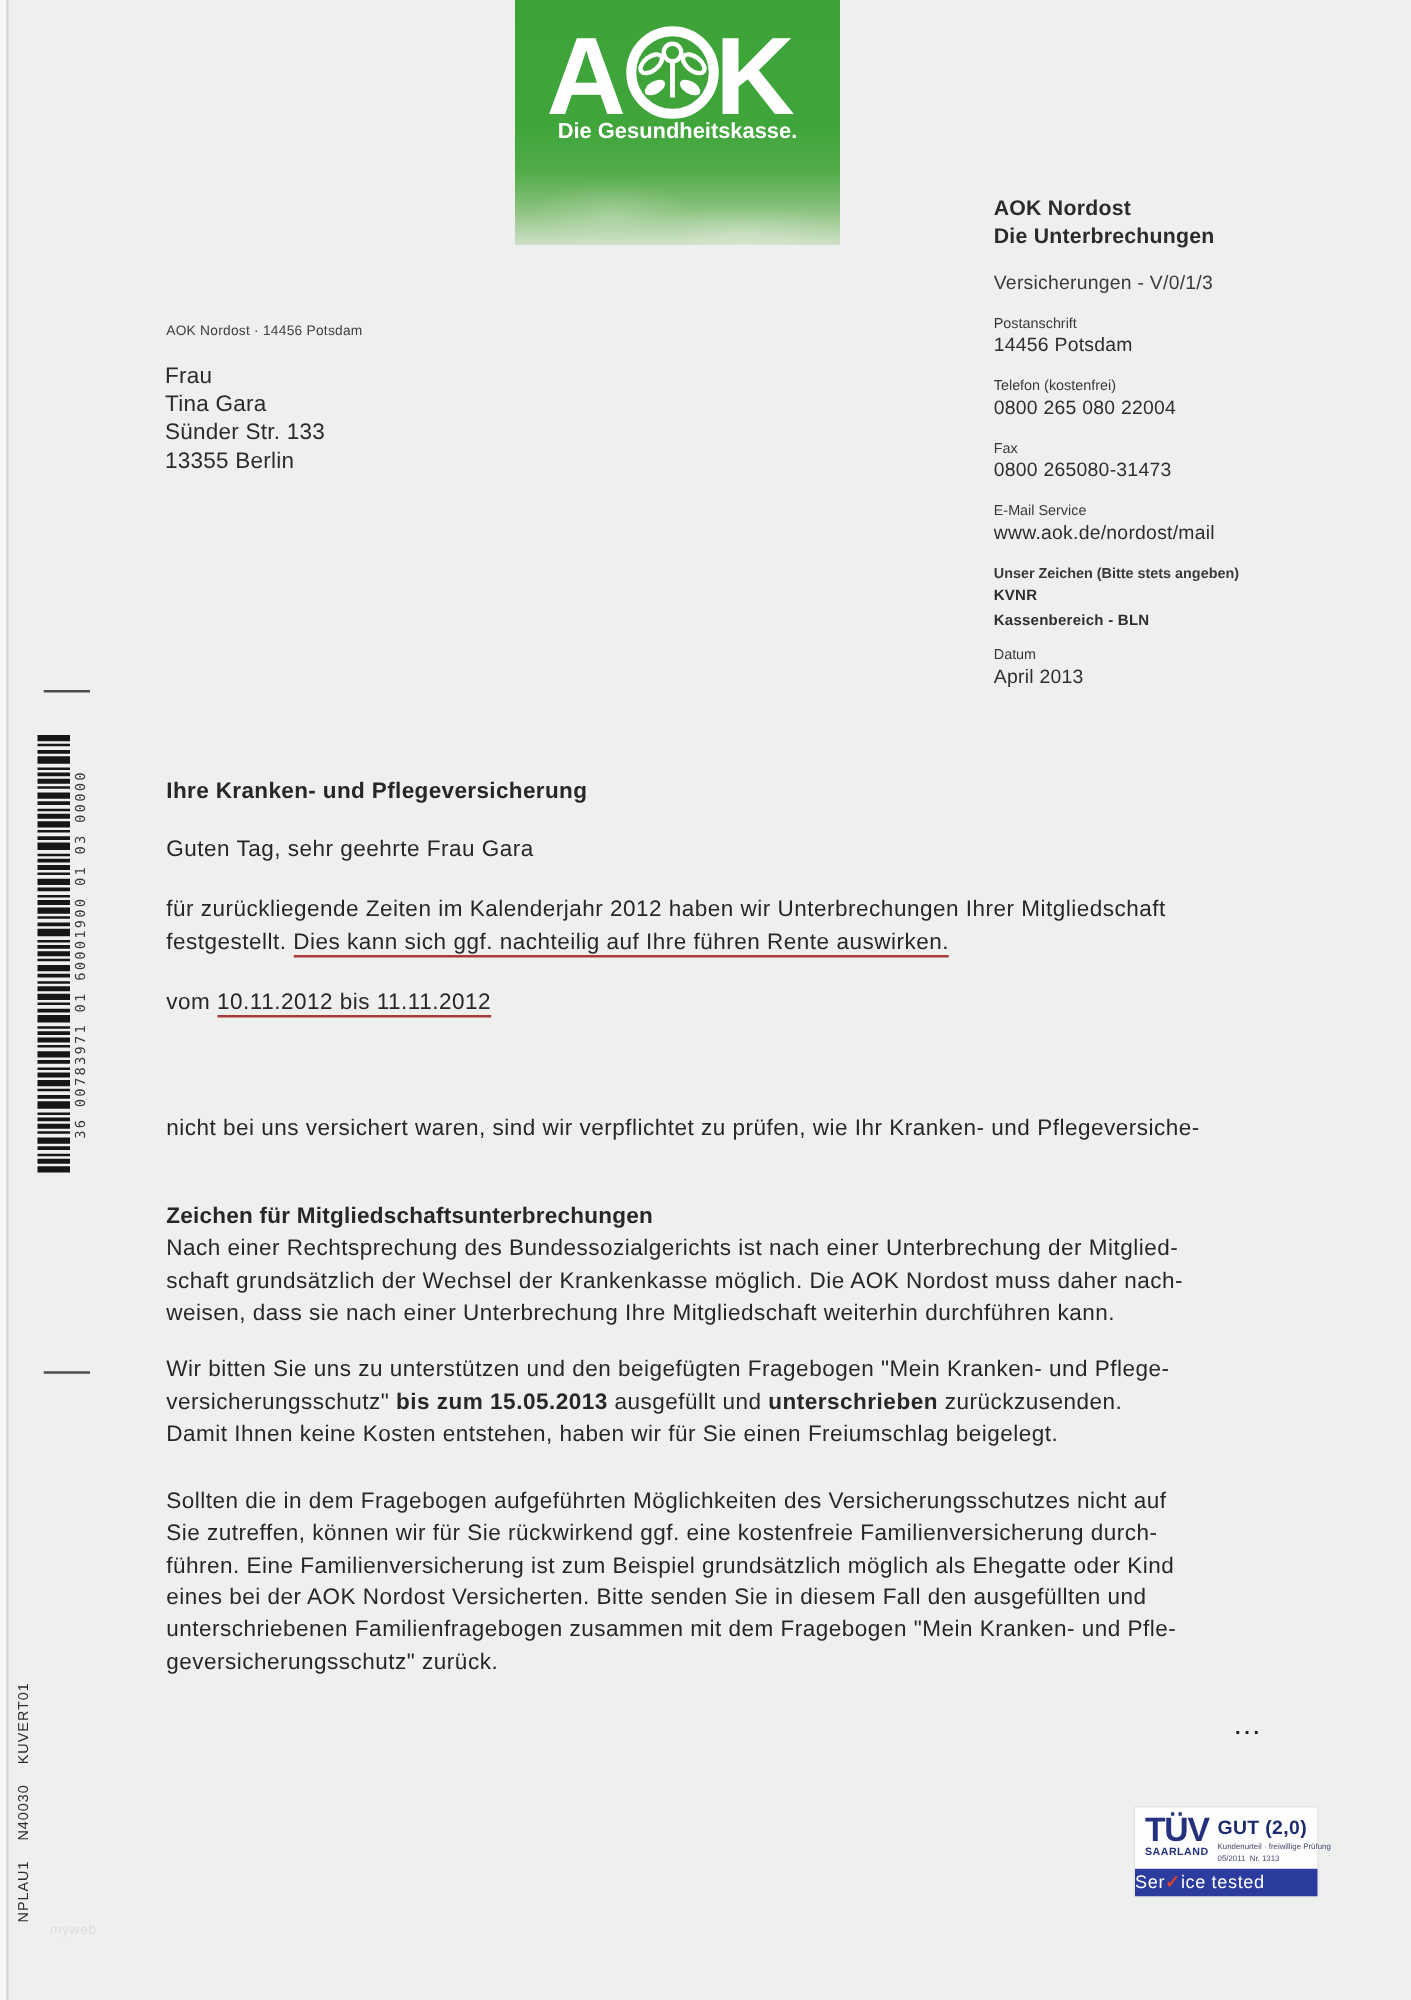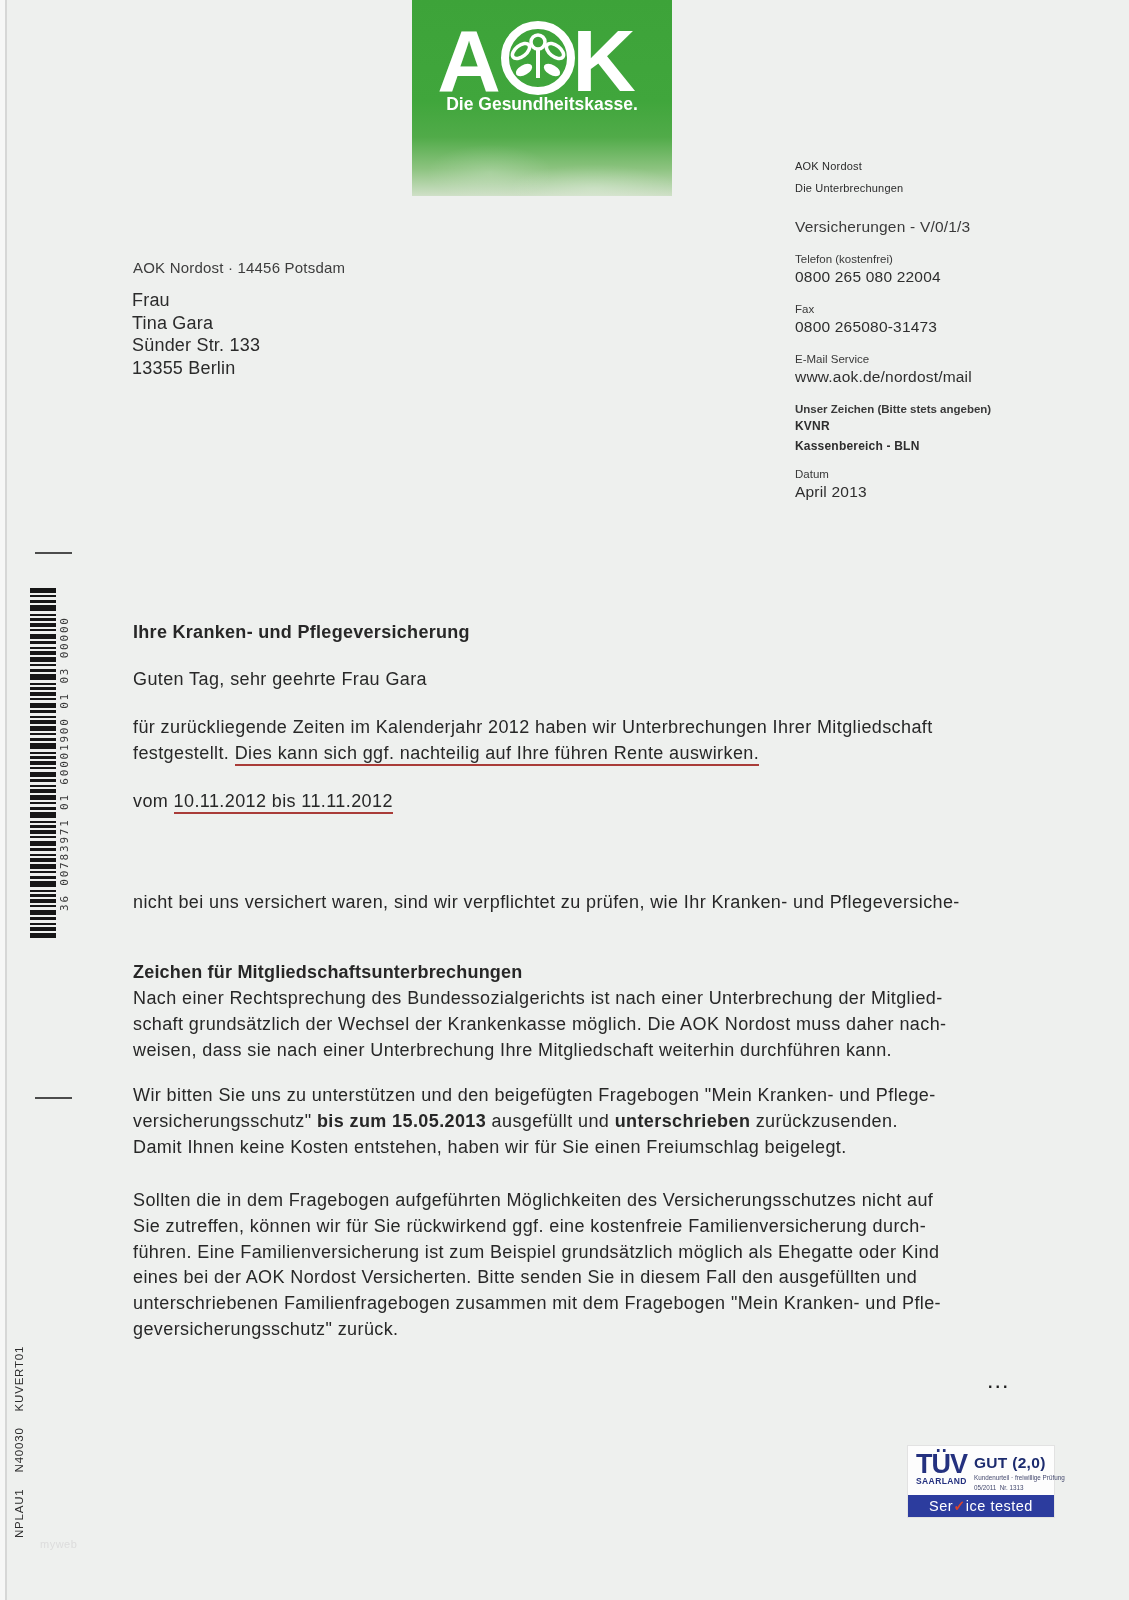--- a/index.html
+++ b/index.html
@@ -16,30 +16,30 @@
     position:absolute;left:412px;top:0;width:260px;height:196px;
     background:
       radial-gradient(90px 40px at 30% 88%, rgba(255,255,255,.18), rgba(255,255,255,0) 70%),
       radial-gradient(120px 34px at 70% 96%, rgba(255,255,255,.22), rgba(255,255,255,0) 70%),
       linear-gradient(180deg,#3da339 0%,#40a63c 52%,#51ab49 70%,#8cc37f 86%,#cfe0c7 100%);
   }
   .logo-box svg{display:block;}
 
   
   .info{position:absolute;left:795px;top:156px;width:300px;}
-  .info .org{font-size:11px;font-weight:normal;line-height:21.5px;letter-spacing:.2px;}
+  .info .org{font-size:17px;font-weight:bold;line-height:21.5px;letter-spacing:.2px;}
   .info .dept{font-size:15.5px;margin-top:19px;color:#3a3a3a;letter-spacing:.2px;}
   .field{margin-top:17px;}
   .field .lbl{font-size:11.5px;color:#393939;line-height:13px;}
   .field .val{font-size:15.5px;line-height:18px;margin-top:2px;color:#2e2e2e;letter-spacing:.2px;}
   .field.bold .lbl{font-weight:bold;}
   .field.bold .val{font-weight:bold;font-size:12px;line-height:17.5px;margin-top:2px;}
 
   
-  .sender-line{position:absolute;left:133px;top:259px;font-size:15px;color:#3d3d3d;letter-spacing:.2px;}
+  .sender-line{position:absolute;left:133px;top:259px;font-size:11px;color:#3d3d3d;letter-spacing:.2px;}
   .recipient{position:absolute;left:132px;top:289px;font-size:18px;line-height:22.6px;letter-spacing:.2px;}
 
   
   .fold{position:absolute;left:35px;width:37px;height:2px;background:#4c4c4c;}
   .fold.f1{top:552px;}
   .fold.f2{top:1097px;}
 
   
   .barcode{position:absolute;left:30px;top:588px;width:26px;}
   .barcode-num{
@@ -69,21 +69,21 @@
 
   
   .seal{position:absolute;left:908px;top:1446px;width:146px;background:#fdfdfd;box-shadow:0 0 0 1px #e2e2e2;}
   .seal-top{display:flex;align-items:flex-start;padding:7px 16px 4px 8px;}
   .tuv-block{flex:0 0 auto;}
   .tuv{color:#24317f;font-weight:bold;font-size:27px;line-height:22px;letter-spacing:-1px;}
   .saarland{color:#24317f;font-size:8.5px;font-weight:bold;letter-spacing:.4px;margin-top:1px;}
   .grade-block{margin-left:7px;padding-top:1px;}
   .grade{color:#1c2b6e;font-size:15.5px;font-weight:bold;letter-spacing:.3px;}
   .seal-small{font-size:6.3px;color:#44496e;line-height:7.5px;margin-top:2px;white-space:pre;}
-  .seal-banner{background:#2c3c9e;color:#ffffff;text-align:center;font-size:14.5px;line-height:22px;height:22px;letter-spacing:.5px;}
+  .seal-banner{background:#2c3c9e;color:#ffffff;text-align:left;font-size:14.5px;line-height:22px;height:22px;letter-spacing:.5px;}
   .seal-banner .check{color:#d8442c;font-weight:bold;}
 
   
   .vert-code{
     position:absolute;left:13px;top:1328px;height:210px;
     writing-mode:vertical-rl;transform:rotate(180deg);
     font-size:11.5px;letter-spacing:.8px;color:#2c2c2c;white-space:pre;
   }
   .watermark{position:absolute;left:40px;top:1538px;font-size:11px;color:#dcdcdc;letter-spacing:.5px;}
 </style>
@@ -111,20 +111,24 @@
       <text x="130" y="110" text-anchor="middle" font-family="Liberation Sans, sans-serif" font-size="17.5" font-weight="bold" fill="#ffffff">Die Gesundheitskasse.</text>
     </svg>
   </div>
 
   <div class="info">
     <div class="org">AOK Nordost</div>
     <div class="org">Die Unterbrechungen</div>
     <div class="dept">Versicherungen - V/0/1/3</div>
 
     <div class="field">
+      <div class="lbl">Postanschrift</div>
+      <div class="val">14456 Potsdam</div>
+    </div>
+    <div class="field">
       <div class="lbl">Telefon (kostenfrei)</div>
       <div class="val">0800 265 080 22004</div>
     </div>
     <div class="field">
       <div class="lbl">Fax</div>
       <div class="val">0800 265080-31473</div>
     </div>
     <div class="field">
       <div class="lbl">E-Mail Service</div>
       <div class="val">www.aok.de/nordost/mail</div>

